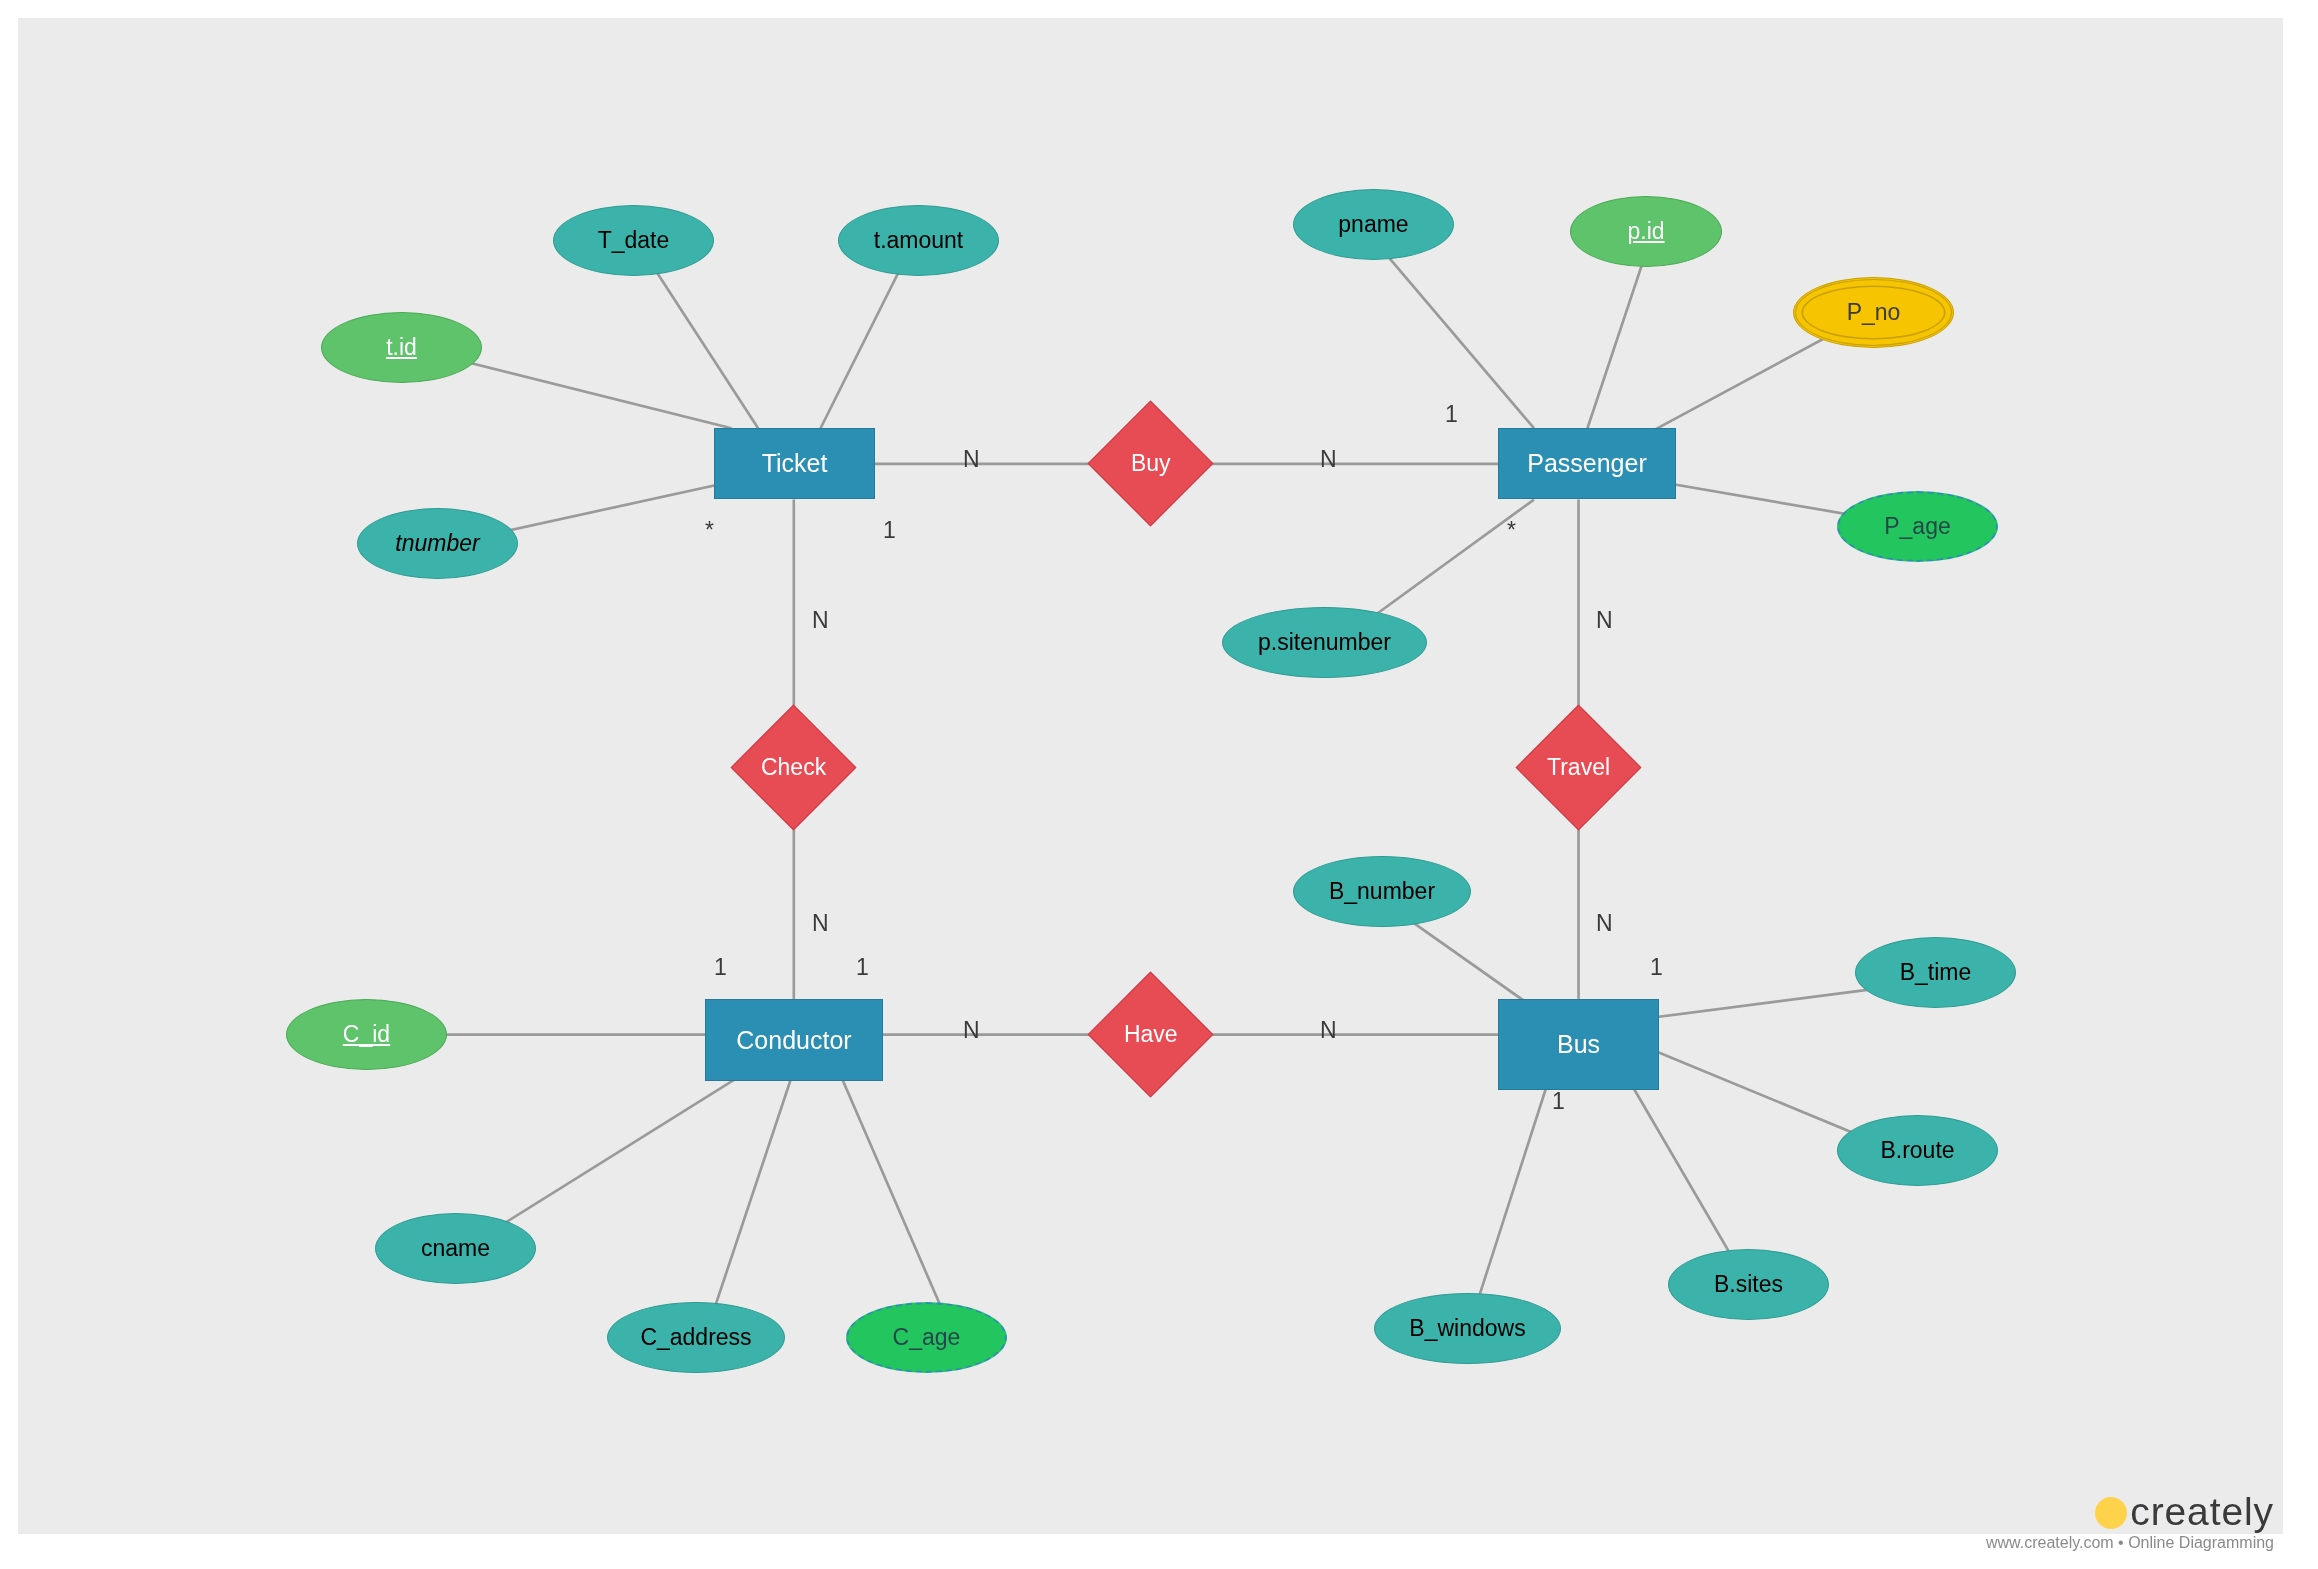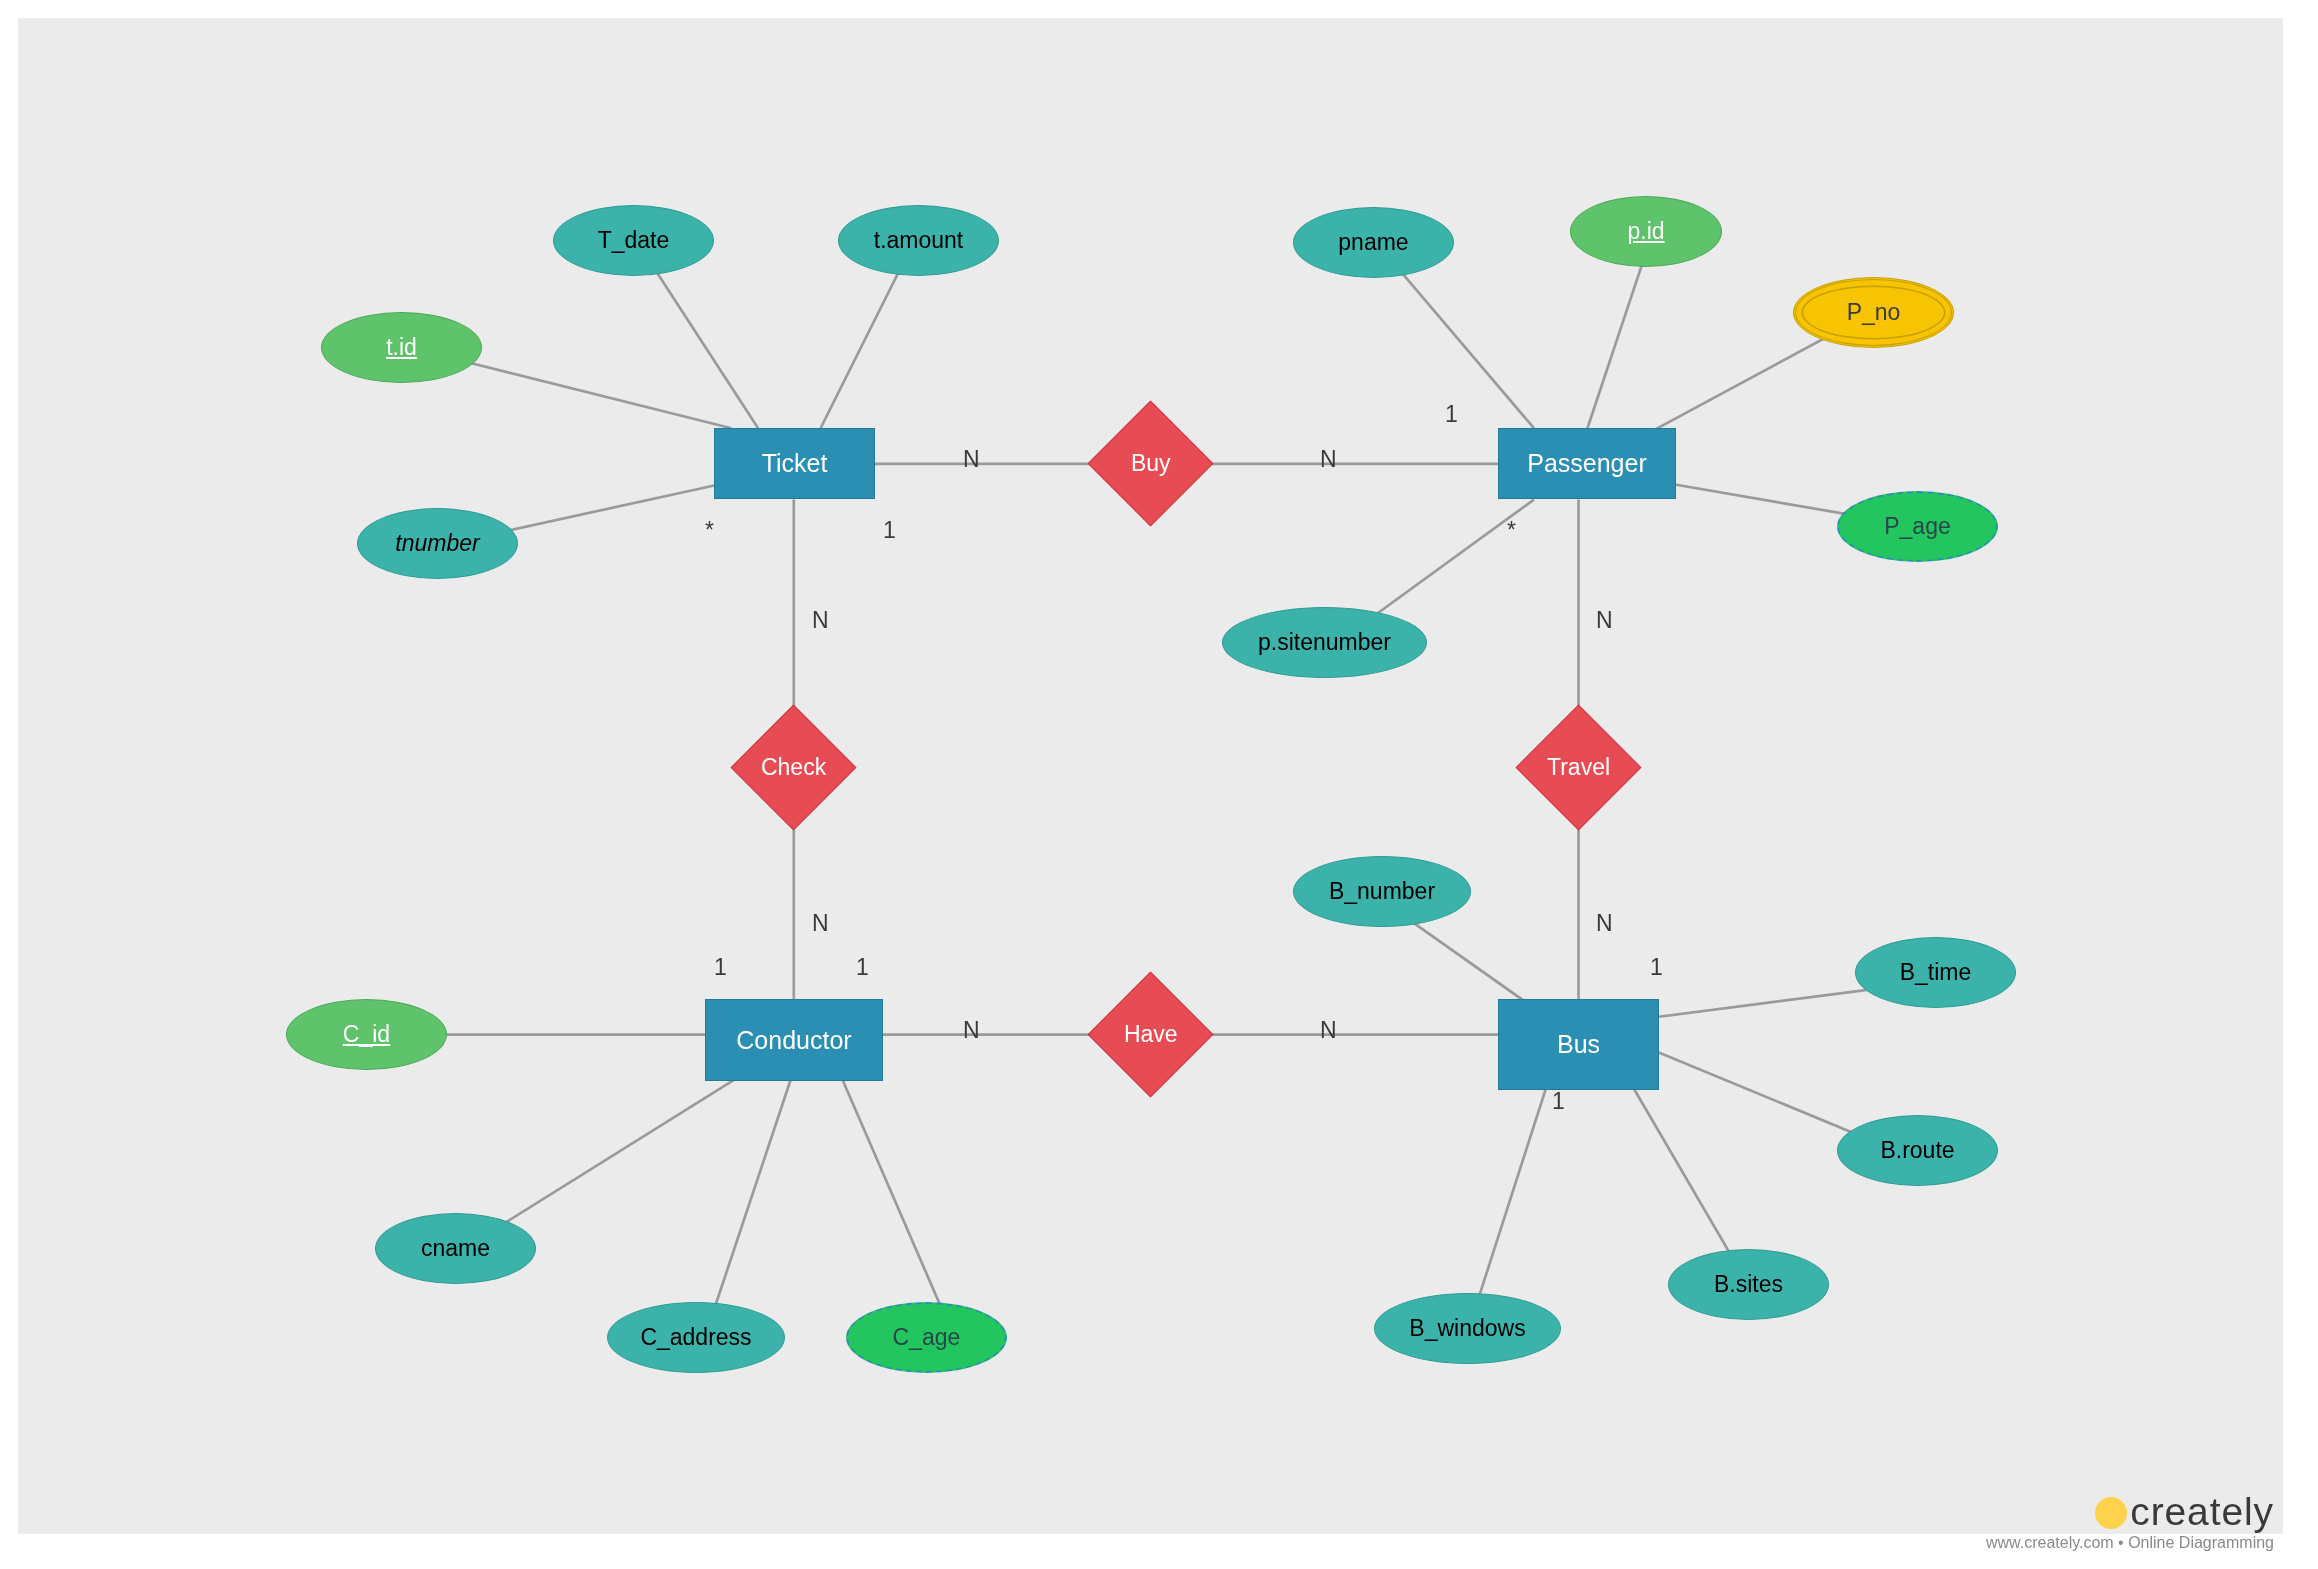--- a/index.html
+++ b/index.html
@@ -190,21 +190,21 @@
   <div class="node attr" style="left:535px; top:187px; width:161px; height:71px;">
     <span>T_date</span>
   </div>
   <div class="node attr" style="left:820px; top:187px; width:161px; height:71px;">
     <span>t.amount</span>
   </div>
   <div class="node attr" style="left:339px; top:490px; width:161px; height:71px;font-style:italic;">
     <span>tnumber</span>
   </div>
 
-  <div class="node attr" style="left:1275px; top:189px; width:161px; height:71px;">
+  <div class="node attr" style="left:1275px; top:171px; width:161px; height:71px;">
     <span>pname</span>
   </div>
   <div class="node attr-pk" style="left:1552px; top:178px; width:152px; height:71px;">
     <span>p.id</span>
   </div>
   <div class="node attr-multi" style="left:1775px; top:259px; width:161px; height:71px;">
     <span>P_no</span>
   </div>
   <div class="node attr-derived" style="left:1819px; top:473px; width:161px; height:71px;">
     <span>P_age</span>

